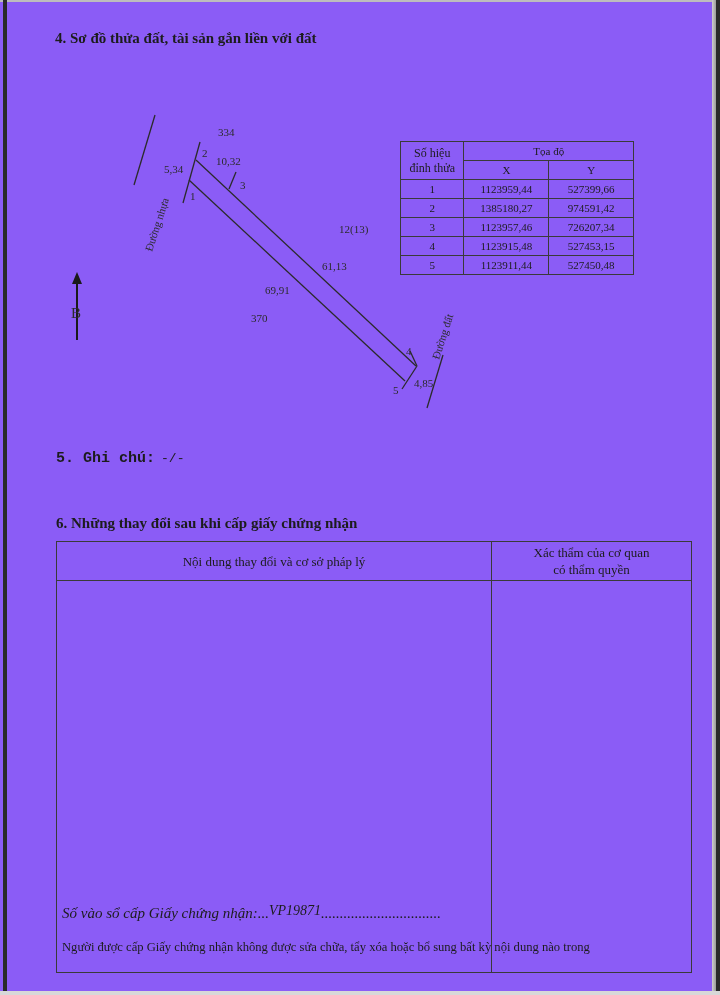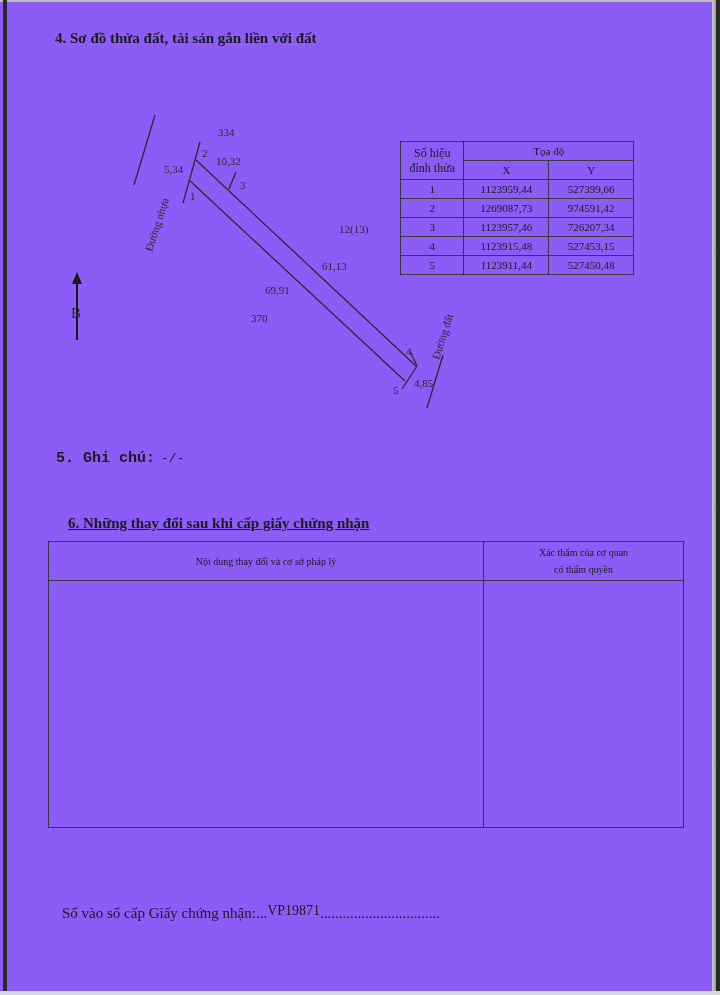--- a/index.html
+++ b/index.html
@@ -40,33 +40,33 @@
     position: absolute; left: 400px; top: 141px; width: 234px;
     border-collapse: collapse; font-size: 11px;
   }
   .coord-table td, .coord-table th {
     border: 1px solid #3a3a3a; text-align: center; font-weight: normal;
     padding: 0; height: 18px; line-height: 14px;
   }
   .coord-table .hdr-small { font-size: 12px; line-height: 15px; }
 
   .changes-table {
-    position: absolute; left: 48px; top: 541px; width: 636px; height: 287px;
-    border-collapse: collapse; font-size: 10px;
+    position: absolute; left: 56px; top: 541px; width: 636px; height: 432px;
+    border-collapse: collapse; font-size: 13px;
   }
   .changes-table th {
     border: 1px solid #3a3a3a; font-weight: normal; height: 36px; vertical-align: middle;
     line-height: 17px;
   }
   .changes-table td { border: 1px solid #3a3a3a; }
   .col1 { width: 437px; }
   .col2 { width: 199px; }
 
   .reg-line {
-    position: absolute; left: 62px; top: 905px; font-size: 15px; white-space: nowrap;
+    position: absolute; left: 62px; top: 905px; font-size: 15px; white-space: nowrap; font-style: italic;
   }
   .reg-line .code { font-size: 14px; position: relative; top: -3px; }
   .reg-line .dots { letter-spacing: 0px; }
   .footnote {
     position: absolute; left: 62px; top: 939px; width: 620px; font-size: 12.6px; line-height: 17px;
   }
 </style>
 </head>
 <body>
 
@@ -136,21 +136,21 @@
       <th style="width:85px;">X</th>
       <th style="width:85px;">Y</th>
     </tr>
     <tr>
       <td>1</td>
       <td>1123959,44</td>
       <td>527399,66</td>
     </tr>
     <tr>
       <td>2</td>
-      <td>1269087,73</td>
+      <td>1385180,27</td>
       <td>974591,42</td>
     </tr>
     <tr>
       <td>3</td>
       <td>1123957,46</td>
       <td>726207,34</td>
     </tr>
     <tr>
       <td>4</td>
       <td>1123915,48</td>
@@ -161,21 +161,21 @@
       <td>1123911,44</td>
       <td>527450,48</td>
     </tr>
   </tbody>
     </table>
 
   <div class="heading" style="left:56px; top:450px;font-family:Liberation Mono, monospace;">
     <span>5. Ghi chú:</span><span class="val">-/-</span>
   </div>
 
-  <div class="heading" style="left:68px; top:515px;text-decoration:underline;">6. Những thay đổi sau khi cấp giấy chứng nhận</div>
+  <div class="heading" style="left:56px; top:515px;">6. Những thay đổi sau khi cấp giấy chứng nhận</div>
 
   <table class="changes-table">
     <tbody>
         <tr>
       <th class="col1">Nội dung thay đổi và cơ sở pháp lý</th>
       <th class="col2">
         <span>Xác thẩm của cơ quan</span><br>
         <span>có thẩm quyền</span>
       </th>
     </tr>
@@ -184,14 +184,15 @@
       <td></td>
     </tr>
   </tbody>
     </table>
 
   <div class="reg-line">
     <span>Số vào sổ cấp Giấy chứng nhận:</span><span class="dots">...</span><span class="code">VP19871</span><span class="dots">................................</span>
   </div>
 
   <div class="footnote">
+    <div>Người được cấp Giấy chứng nhận không được sửa chữa, tẩy xóa hoặc bổ sung bất kỳ nội dung nào trong</div>
   </div>
 </div>
 
 </body></html>

